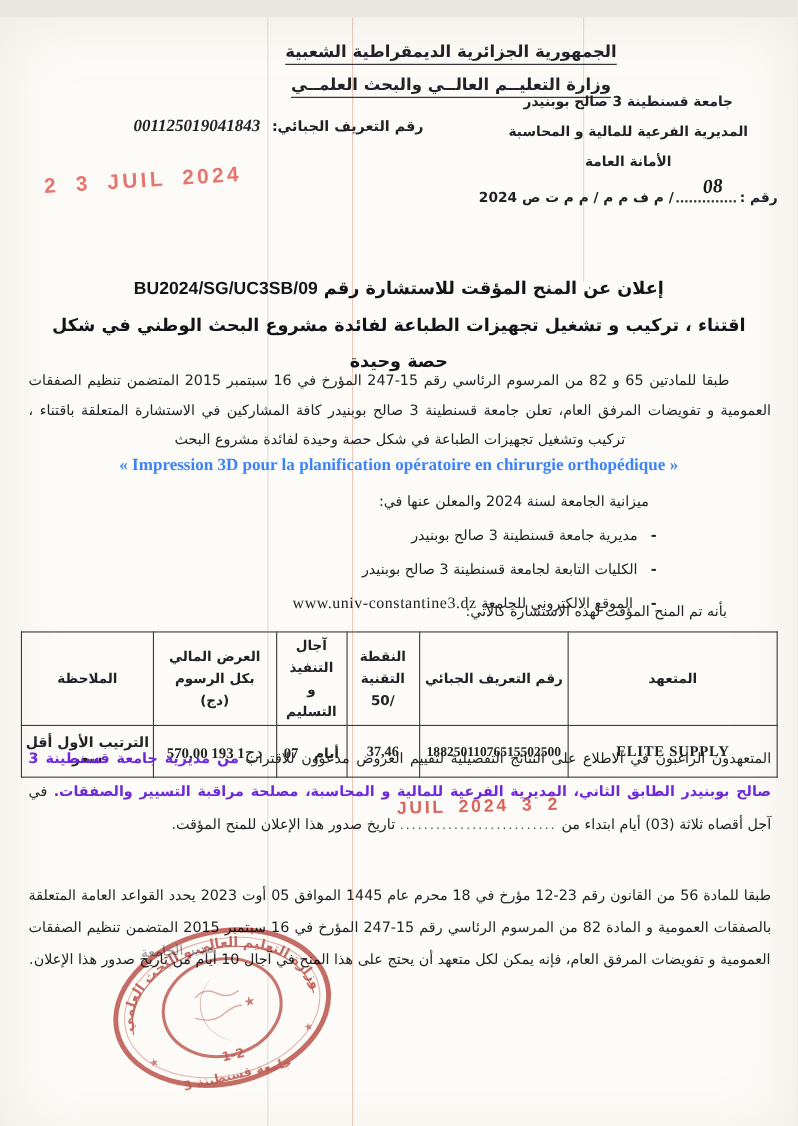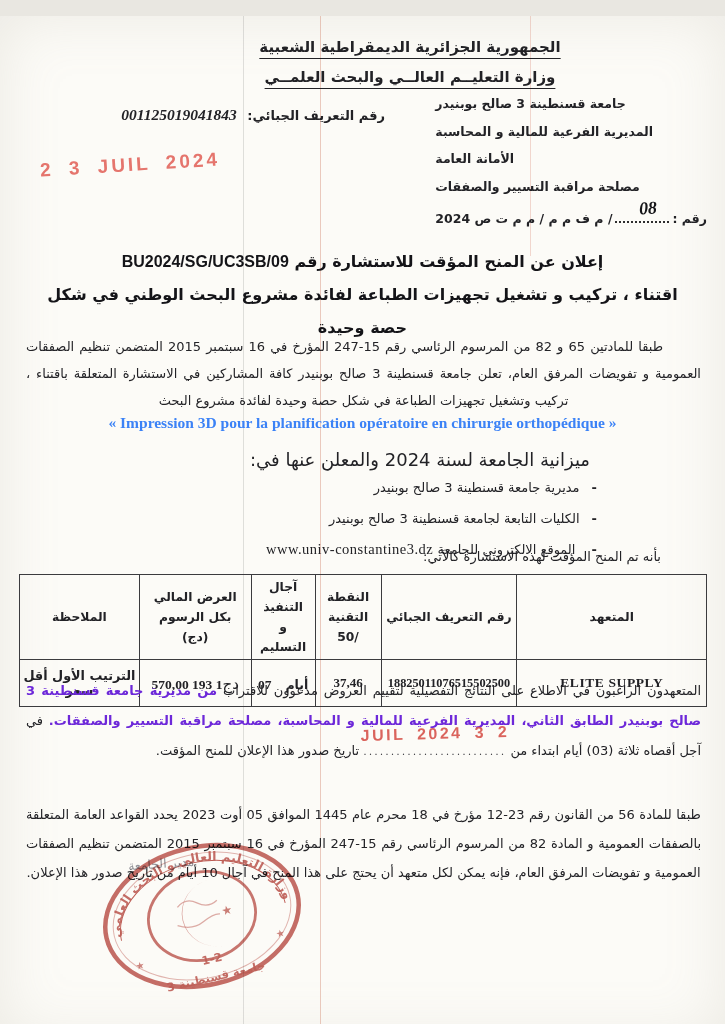--- a/index.html
+++ b/index.html
@@ -11,21 +11,21 @@
   }
   .fold{position:absolute;top:0;bottom:0;width:1px;pointer-events:none;}
   .fold-gray{left:243px;background:rgba(120,120,120,.22);}
   .fold-pink{left:320px;background:rgba(205,120,95,.38);}
   .fold-pink-short{left:530px;height:240px;bottom:auto;background:rgba(215,130,110,.30);}
 
   .hdr{position:absolute;top:16px;left:90px;width:640px;text-align:center;}
   .hdr div{font-weight:700;font-size:15px;line-height:30px;
     text-decoration:underline;text-underline-offset:6px;text-decoration-thickness:1.2px;}
 
-  .org{position:absolute;top:74px;right:18px;text-align:left;direction:rtl;
+  .org{position:absolute;top:62px;right:18px;text-align:center;direction:rtl;
     font-size:12.5px;font-weight:700;line-height:27.5px;}
   .refline{margin-top:5px;font-weight:700;}
   .refdots{display:inline-block;width:54px;height:13px;border-bottom:2px dotted #2e2e2e;
     position:relative;vertical-align:baseline;margin:0 3px;}
   .hw08{position:absolute;right:12px;top:-13px;font-family:"Liberation Serif",serif;
     font-style:italic;font-weight:700;font-size:18px;color:#151518;transform:rotate(-4deg);}
 
   .taxline{position:absolute;top:90px;left:55px;width:330px;direction:rtl;text-align:right;
     font-size:13px;font-weight:700;white-space:nowrap;}
   .taxline .val{font-family:"Liberation Serif",serif;font-style:italic;font-weight:700;
@@ -37,21 +37,21 @@
 
   .title{position:absolute;top:229px;left:30px;right:30px;text-align:center;direction:rtl;
     font-weight:700;font-size:16px;line-height:33px;color:#141418;}
   .title .t-ref{font-family:Liberation Sans, sans-serif;font-weight:700;}
 
   .para{direction:rtl;text-align:justify;font-size:13px;color:#232327;}
   .para1{position:absolute;top:317px;left:26px;right:24px;line-height:27px;
     text-indent:38px;text-align-last:center;}
   .french{position:absolute;top:398px;left:0;right:0;text-align:center;
     font-family:"Liberation Serif",serif;font-weight:700;font-size:15.5px;color:#3b82f6;}
-  .budget{position:absolute;top:433px;right:135px;direction:rtl;font-size:18px;}
+  .budget{position:absolute;top:433px;right:135px;direction:rtl;font-size:13px;}
   .bullets{position:absolute;top:457px;right:128px;margin:0;padding:0;list-style:none;
     direction:rtl;text-align:right;font-size:13px;line-height:30.5px;}
   .bullets li::before{content:"-";margin-left:12px;font-weight:700;}
   .bullets .url{font-family:"Liberation Serif",serif;font-size:14.5px;letter-spacing:.5px;}
   .award{position:absolute;top:533px;right:64px;direction:rtl;font-size:13px;}
 
   table.bids{position:absolute;top:558px;left:19px;width:688px;border-collapse:collapse;
     direction:rtl;}
   table.bids th,table.bids td{border:1.3px solid #3b3b3e;}
   table.bids th{height:47px;padding:2px 3px;font-size:12.3px;font-weight:700;
@@ -92,21 +92,20 @@
 
   <div class="hdr">
     <div>الجمهورية الجزائرية الديمقراطية الشعبية</div>
     <div>وزارة التعليــم العالــي والبحث العلمــي</div>
   </div>
 
   <div class="org">
     <div>جامعة قسنطينة 3 صالح بوبنيدر</div>
     <div>المديرية الفرعية للمالية و المحاسبة</div>
     <div>الأمانة العامة</div>
-    <div>مصلحة مراقبة التسيير والصفقات</div>
     <div class="refline">
       <span>رقم :</span><span class="refdots"><span class="hw08">08</span></span><span>/ م ف م م / م م ت ص 2024</span>
     </div>
   </div>
 
   <div class="taxline">
     <span>رقم التعريف الجبائي:</span>
     <span class="val">001125019041843</span>
   </div>
 

